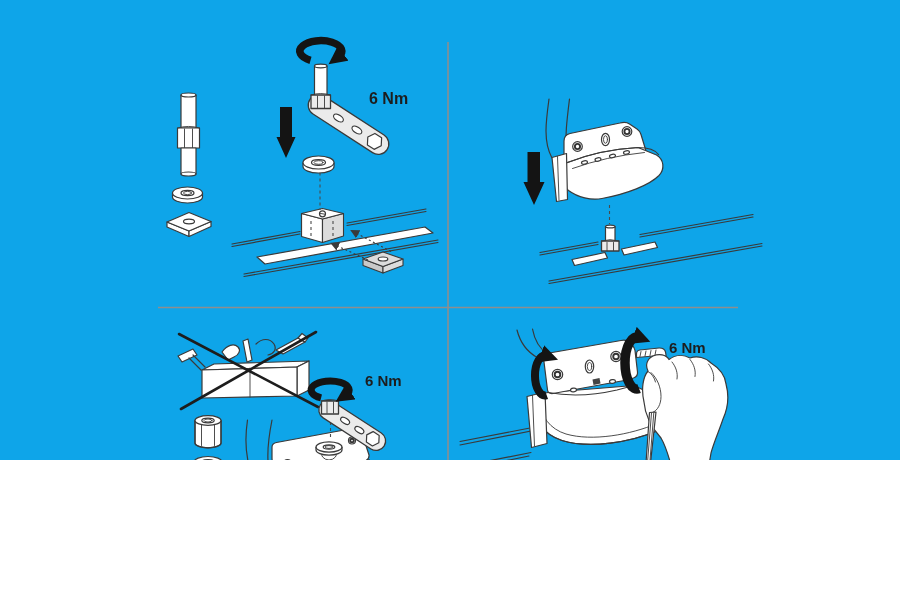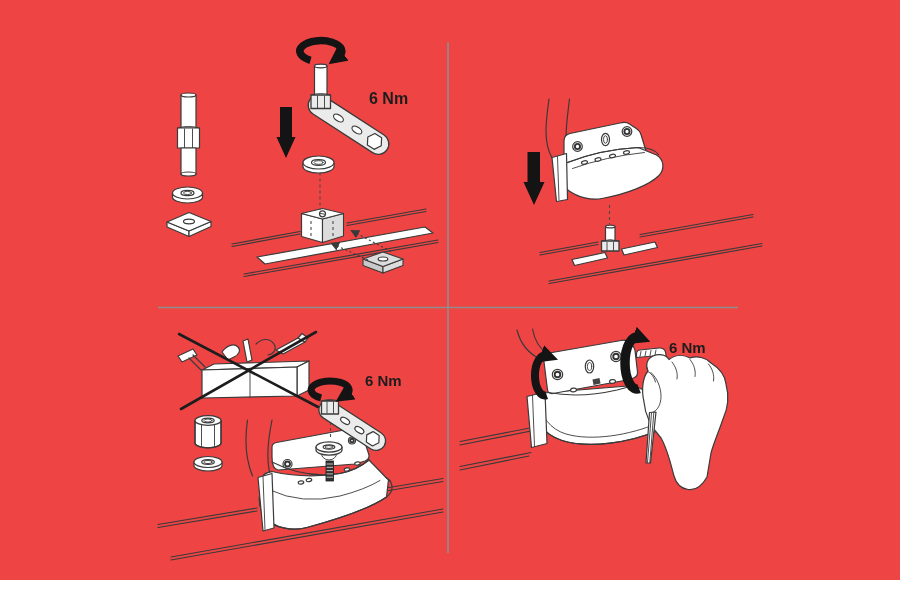--- a/index.html
+++ b/index.html
@@ -1,16 +1,16 @@
 <!DOCTYPE html>
 <html><head>
 <meta charset="utf-8">
 <style>
   html,body{margin:0;padding:0;background:#fff;}
-  .canvas{position:relative;width:900px;height:580px;background:#ef4444;overflow:hidden;}
+  .canvas{position:relative;width:900px;height:460px;background:#0ea5e9;overflow:hidden;}
   svg{display:block;}
   .ln  {fill:none;stroke:#3a3a3a;stroke-width:1.2;stroke-linecap:round;stroke-linejoin:round;}
   .ln2 {fill:none;stroke:#3a3a3a;stroke-width:.9;stroke-linecap:round;stroke-linejoin:round;}
   .fw  {fill:#ffffff;stroke:#3a3a3a;stroke-width:1.2;stroke-linejoin:round;}
   .fg  {fill:#ebebeb;stroke:#3a3a3a;stroke-width:1.3;stroke-linejoin:round;}
   .fg2 {fill:#dcdcdc;stroke:#3a3a3a;stroke-width:1.1;stroke-linejoin:round;}
   .fg3 {fill:#c9c9c9;stroke:#3a3a3a;stroke-width:1.1;stroke-linejoin:round;}
   .blk {fill:#141414;stroke:none;}
   .dsh {fill:none;stroke:#4a4a4a;stroke-width:1.1;stroke-dasharray:3 3;}
   .dot {fill:none;stroke:#3a3a3a;stroke-width:1.1;stroke-dasharray:2 2.6;}

